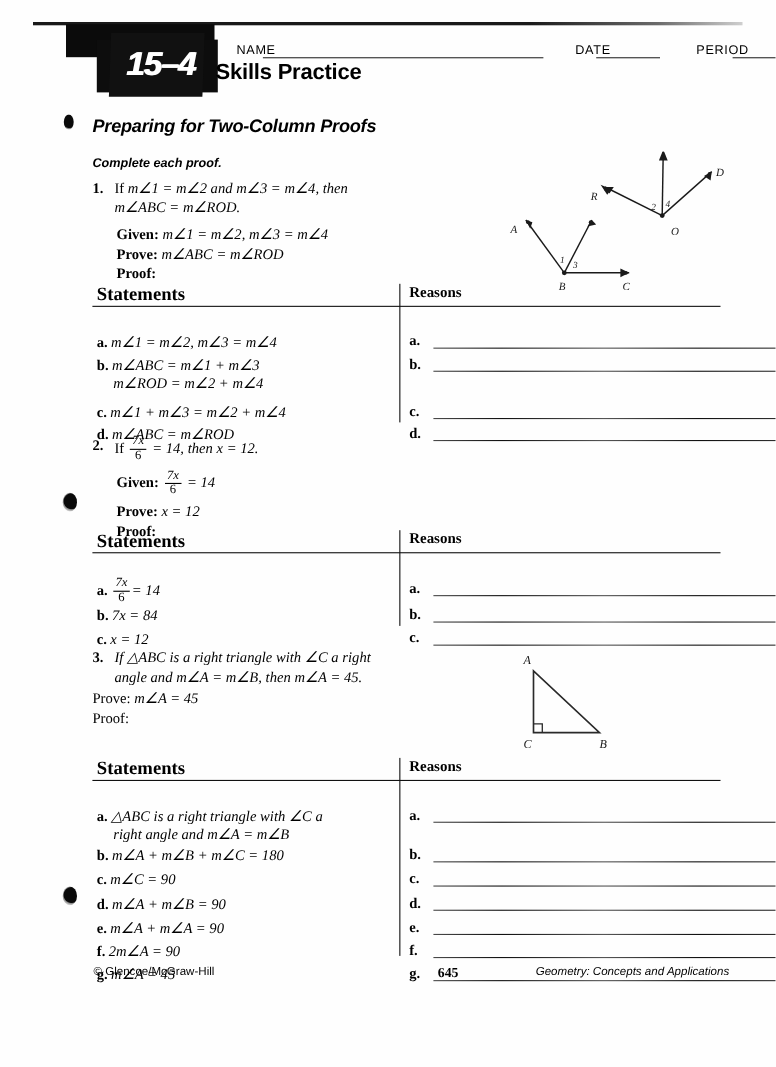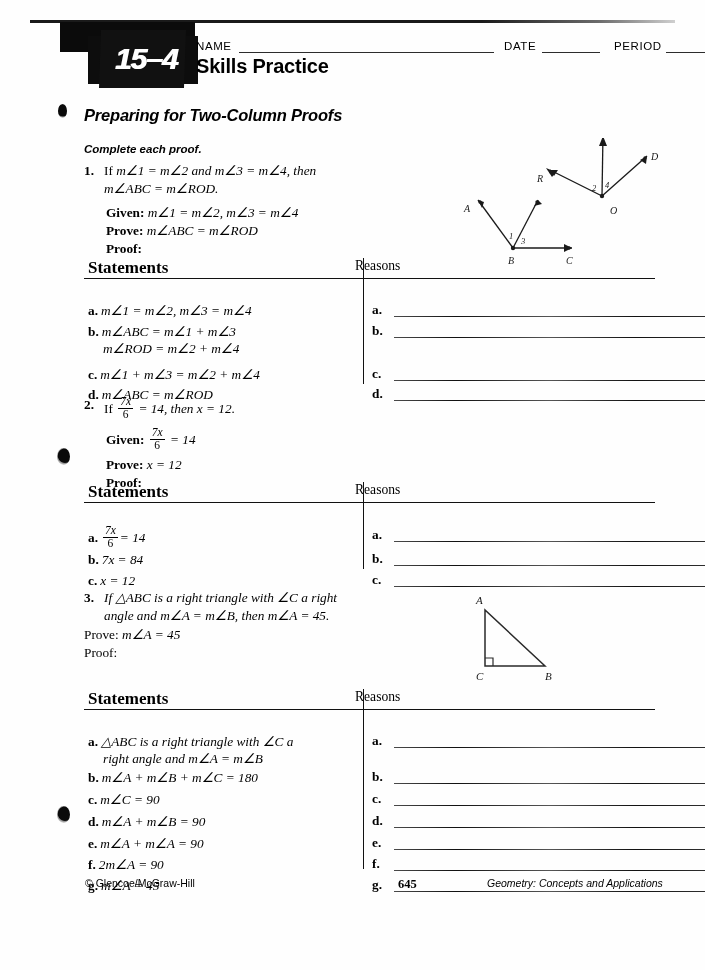--- a/index.html
+++ b/index.html
@@ -43,21 +43,21 @@
     font-style:italic;
     line-height:1;
     text-shadow:1px 0 0 #fff;
   }
   
   .ndp{
     position:absolute;left:196px;top:40px;width:480px;height:16px;
     font-family:"Liberation Sans", sans-serif;
     font-size:11.5px;letter-spacing:.6px;
   }
-  .ndp .lab{position:absolute;top:0;}
+  .ndp .lab{position:absolute;top:0;margin-left:19px;}
   .ndp .rule{position:absolute;top:12px;height:1px;background:#2c2c2c;}
   .l-name{left:0;}
   .r-name{left:43px;width:255px;}
   .l-date{left:308px;}
   .r-date{left:346px;width:58px;}
   .l-period{left:418px;text-align:right;}
   .r-period{left:470px;width:42px;}
 
   .sheet-title{
     position:absolute;left:196px;top:55px;
@@ -98,21 +98,21 @@
   
   .frac{display:inline-block;vertical-align:-0.45em;text-align:center;
     font-size:11.5px;line-height:1.02;margin:0 2px;}
   .frac .n{display:block;border-bottom:1.2px solid #000;padding:0 2px;font-style:italic;}
   .frac .d{display:block;padding:0 2px;}
 
   
   .tbl{position:absolute;left:84px;width:571px;}
   .tbl .hdr{position:relative;height:20px;}
   .tbl .hs{position:absolute;left:4px;top:0;font-weight:bold;font-size:17px;}
-  .tbl .hr{position:absolute;left:271px;top:0;font-weight:normal;font-size:13.6px;}
+  .tbl .hr{position:absolute;left:288px;top:0;font-weight:bold;font-size:13.6px;}
   .tbl .hline{position:absolute;left:0;top:20px;width:571px;height:1.4px;background:#111;}
   .tbl .vline{position:absolute;left:279px;top:0;width:1.4px;background:#111;}
   .rowwrap{position:relative;}
   .srow{position:absolute;left:4px;font-size:13.3px;line-height:1.3;}
   .srow .ltr{font-weight:bold;margin-right:3px;}
   .srow .cont{display:block;margin-left:15px;}
   .rrow{position:absolute;left:288px;font-size:13.3px;font-weight:bold;}
   .ansline{position:absolute;height:1.2px;
     background:linear-gradient(to right,#4a4a4a 0%,#111 18%,#555 45%,#111 70%,#3c3c3c 100%);}
 

